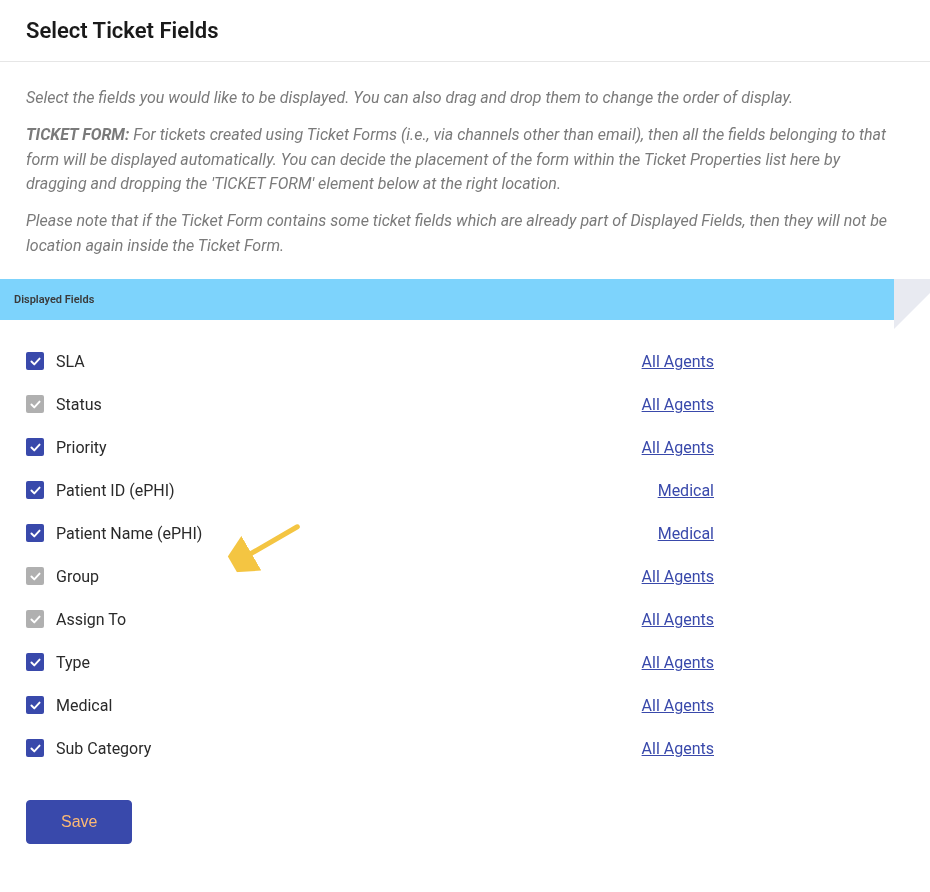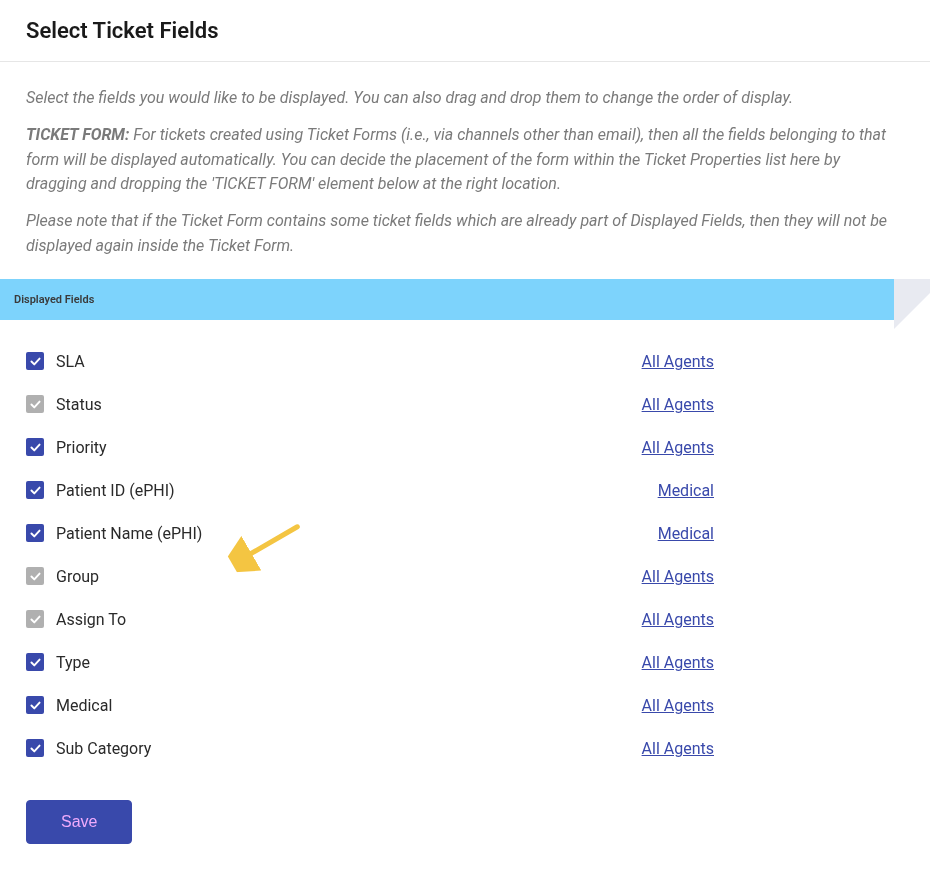--- a/index.html
+++ b/index.html
@@ -114,21 +114,21 @@
     .btn {
       padding: 12px 28px;
       font-size: 16px;
       border-radius: 4px;
       cursor: pointer;
       border: 1px solid transparent;
       font-weight: 500;
     }
     .btn-primary {
       background: #3949ab;
-      color: #f0abfc;
+      color: #fdba74;
       border-color: #3949ab;
       padding: 12px 34px;
     }
     .btn-secondary {
       background: #fff;
       color: #3949ab;
       border-color: #cfd2e0;
       padding: 12px 30px;
     }
     .annotation-arrow {
@@ -150,21 +150,21 @@
 
   <div class="header">
     <h1>Select Ticket Fields</h1>
   </div>
 
   <div class="description">
     <p>Select the fields you would like to be displayed. You can also drag and drop them to change the order of display.</p>
     <p>
       <span class="bold">TICKET FORM:</span><span> For tickets created using Ticket Forms (i.e., via channels other than email), then all the fields belonging to that form will be displayed automatically. You can decide the placement of the form within the Ticket Properties list here by dragging and dropping the 'TICKET FORM' element below at the right location.</span>
     </p>
-    <p>Please note that if the Ticket Form contains some ticket fields which are already part of Displayed Fields, then they will not be displayed again inside the Ticket Form.</p>
+    <p>Please note that if the Ticket Form contains some ticket fields which are already part of Displayed Fields, then they will not be location again inside the Ticket Form.</p>
   </div>
 
   <div class="section-header">
     <span>Displayed Fields</span>
   </div>
 
   <div class="fields-list" id="fields-list">
       <div class="field-row">
         <div class="field-left">
           <div class="checkbox checked">

